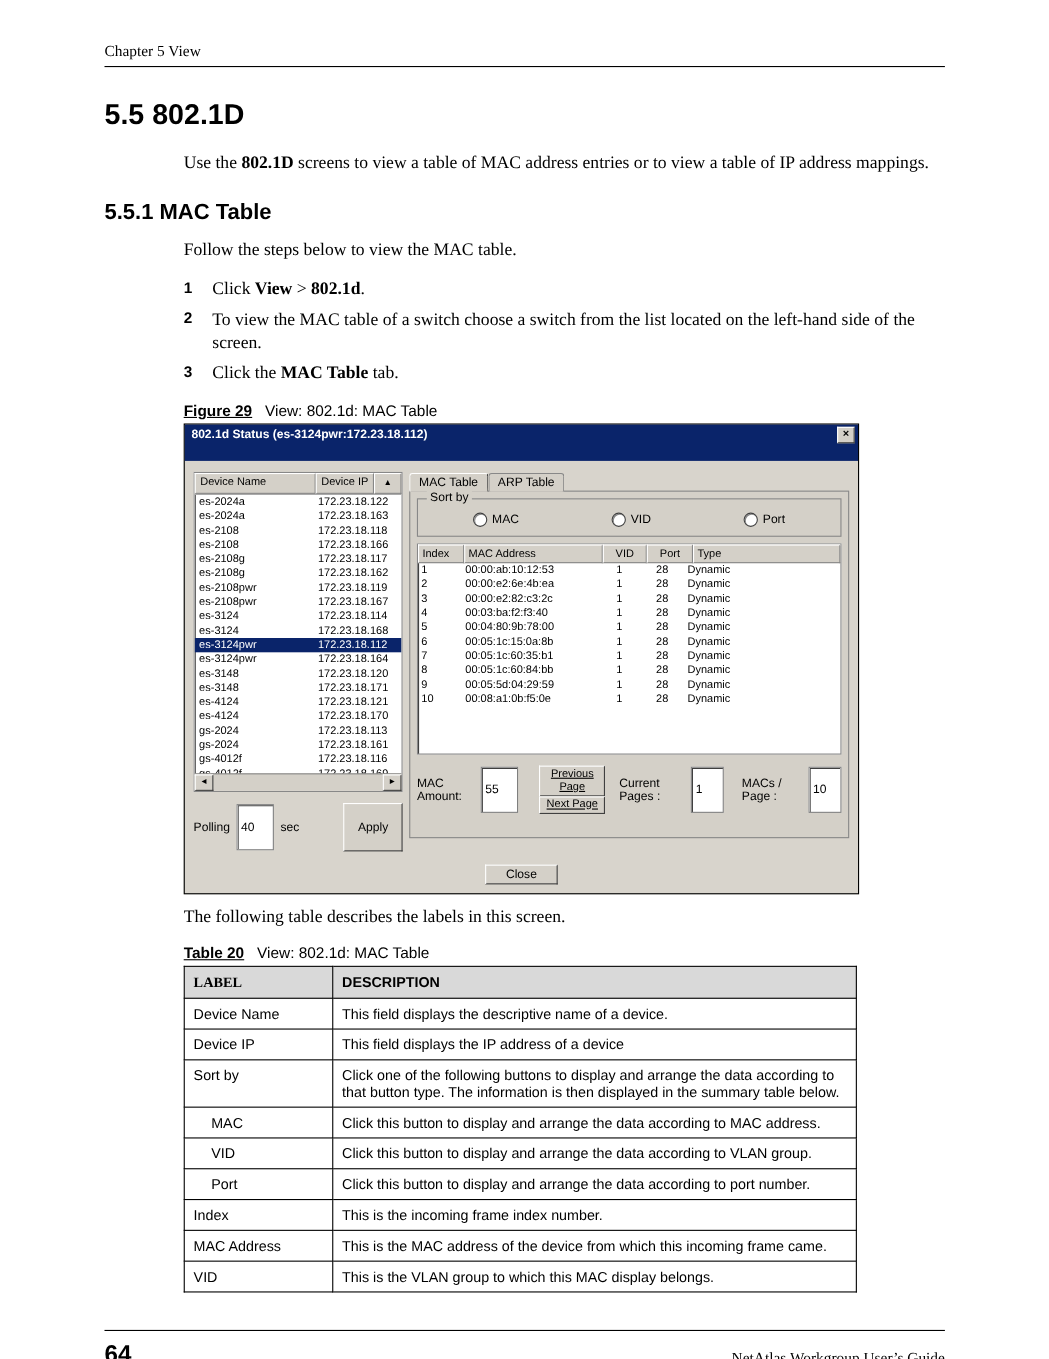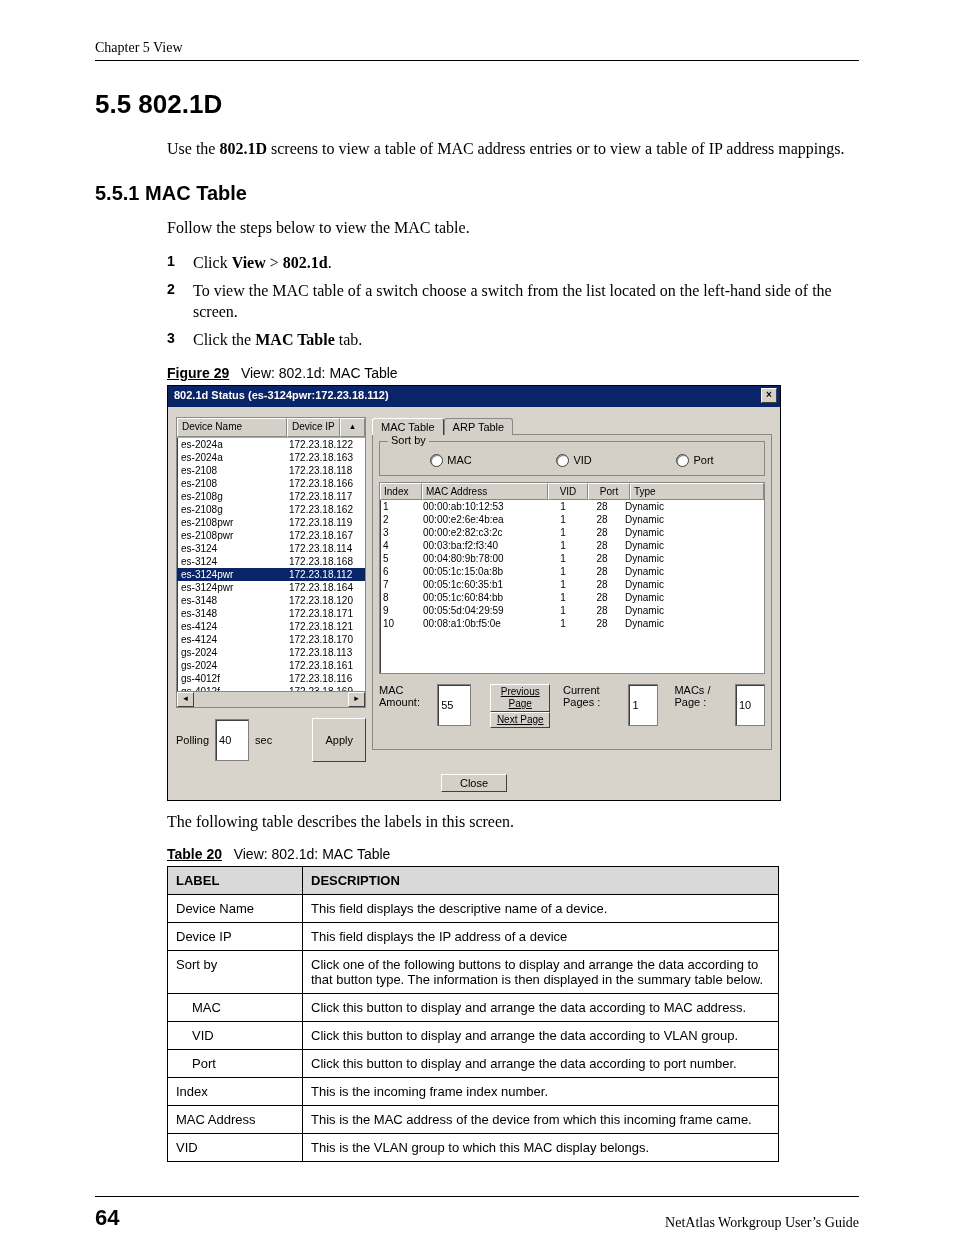--- a/index.html
+++ b/index.html
@@ -68,21 +68,21 @@
     font-family: "MS Sans Serif", Tahoma, Arial, sans-serif;
     font-size: 11px;
     color: #000;
   }
   .win-titlebar {
     background: #0a246a;
     color: #fff;
     display: flex;
     justify-content: space-between;
     align-items: center;
-    padding: 2px 3px 4px 6px;
+    padding: 2px 3px 16px 6px;
     font-weight: bold;
     font-size: 11px;
   }
   .win-close {
     width: 14px; height: 13px;
     background: #d4d0c8;
     border: 1px solid #fff;
     border-right-color:#404040; border-bottom-color:#404040;
     color:#000; font-size:10px; line-height:11px;
     text-align:center; font-weight:bold;
@@ -178,21 +178,21 @@
   .mac-head, .mac-row { display:flex; font-size:10px; }
   .mac-head { background:#d4d0c8; }
   .mac-head > div {
     padding:2px 3px;
     border:1px solid #fff; border-right-color:#888; border-bottom-color:#888;
   }
   .mac-row > div { padding:1px 3px; }
   .c-idx{width:34px;} .c-mac{width:118px;} .c-vid{width:32px;text-align:center;}
   .c-port{width:34px;text-align:center;} .c-type{flex:1;}
   .bottom-controls {
-    display:flex; gap:4px;
+    display:flex; align-items:center; gap:4px;
     font-size:11px; margin-top:10px;
   }
   .page-btns { display:flex; flex-direction:column; }
   .page-btns .btn3d { padding:1px 4px; font-size:10px; line-height:12px;text-decoration:underline;}
   .close-row { text-align:center; margin-top:12px; }
 
   
   table.desc {
     border-collapse: collapse;
     width: 612px;
@@ -203,21 +203,21 @@
     border: 1px solid #000;
     padding: 6px 8px;
     text-align: left;
     vertical-align: top;
   }
   table.desc th {
     background: #d9d9d9;
     font-weight: bold;
   }
   table.desc td.sub { padding-left: 24px; }
-  table.desc .col-label { width: 118px; }
+  table.desc .col-label { width: 118px; font-family: Liberation Serif, serif; }
 
   .footer {
     display:flex; justify-content:space-between; align-items:flex-end;
     border-top:1px solid #000; margin-top:34px; padding-top:8px;
     font-size:14px;
   }
   .footer .pg {
     font-family: Arial, Helvetica, sans-serif;
     font-size: 22px; font-weight:bold;
   }

